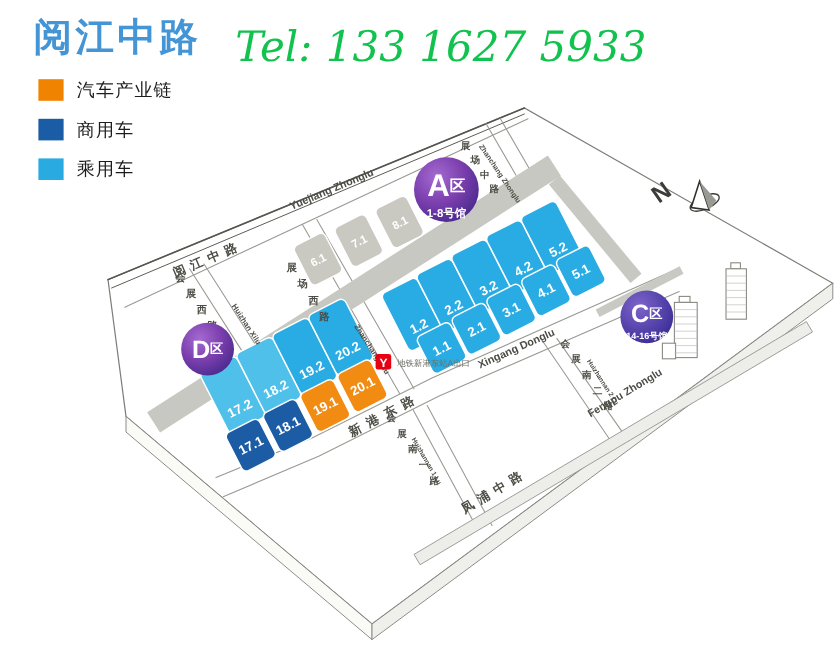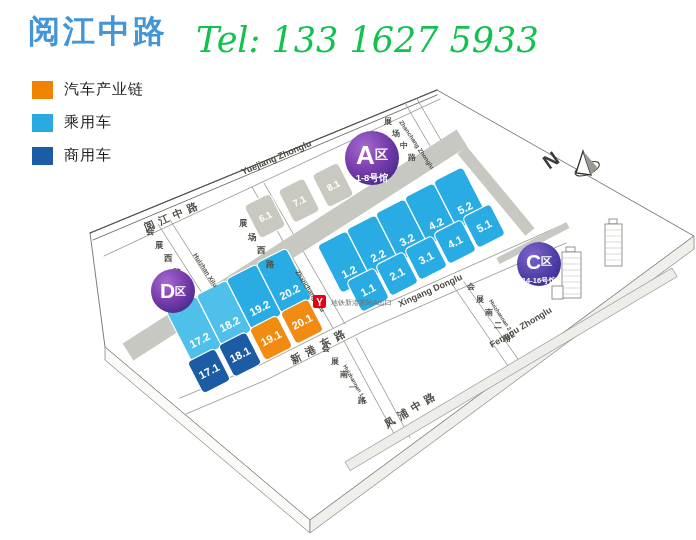--- a/index.html
+++ b/index.html
@@ -3,21 +3,21 @@
 <meta charset="utf-8">
 <style>
   html,body{margin:0;padding:0;}
   body{width:696px;height:540px;position:relative;background:#ffffff;overflow:hidden;
        font-family:"Liberation Sans",sans-serif;}
   .page-title{position:absolute;left:28px;top:10px;font-size:32px;font-weight:bold;
        letter-spacing:3px;color:#4495D6;}
   .tel{position:absolute;left:196px;top:20px;font-size:35px;font-weight:normal;font-style:italic;
        font-family:"DejaVu Serif",serif;color:#12C24E;white-space:nowrap;}
   .legend{position:absolute;left:32px;top:66px;}
-  .legend-row{display:flex;align-items:flex-end;height:33px;}
+  .legend-row{display:flex;align-items:flex-start;height:33px;}
   .swatch{width:21px;height:18px;margin-right:11px;flex:0 0 auto;}
   .legend-label{font-size:15px;color:#1c1c1c;font-weight:500;letter-spacing:1px;}
   #map-svg{position:absolute;left:0;top:0;}
   text{font-family:"Liberation Sans",sans-serif;}
 </style>
 </head>
 <body>
 
 <svg id="map-svg" width="696" height="540" viewBox="0 0 696 540">
   <defs>
@@ -228,20 +228,20 @@
 
 <div class="page-title">阅江中路</div>
 <div class="tel">Tel: 133 1627 5933</div>
 
 <div class="legend">
   <div class="legend-row">
     <div class="swatch" style="background: rgb(240, 131, 0);"></div>
     <div class="legend-label">汽车产业链</div>
   </div>
   <div class="legend-row">
+    <div class="swatch" style="background: rgb(27, 92, 166);"></div>
+    <div class="legend-label">商用车</div>
+  </div>
+  <div class="legend-row">
     <div class="swatch" style="background: rgb(41, 171, 226);"></div>
     <div class="legend-label">乘用车</div>
   </div>
-  <div class="legend-row">
-    <div class="swatch" style="background: rgb(27, 92, 166);"></div>
-    <div class="legend-label">商用车</div>
-  </div>
 </div>
 
 </body></html>

